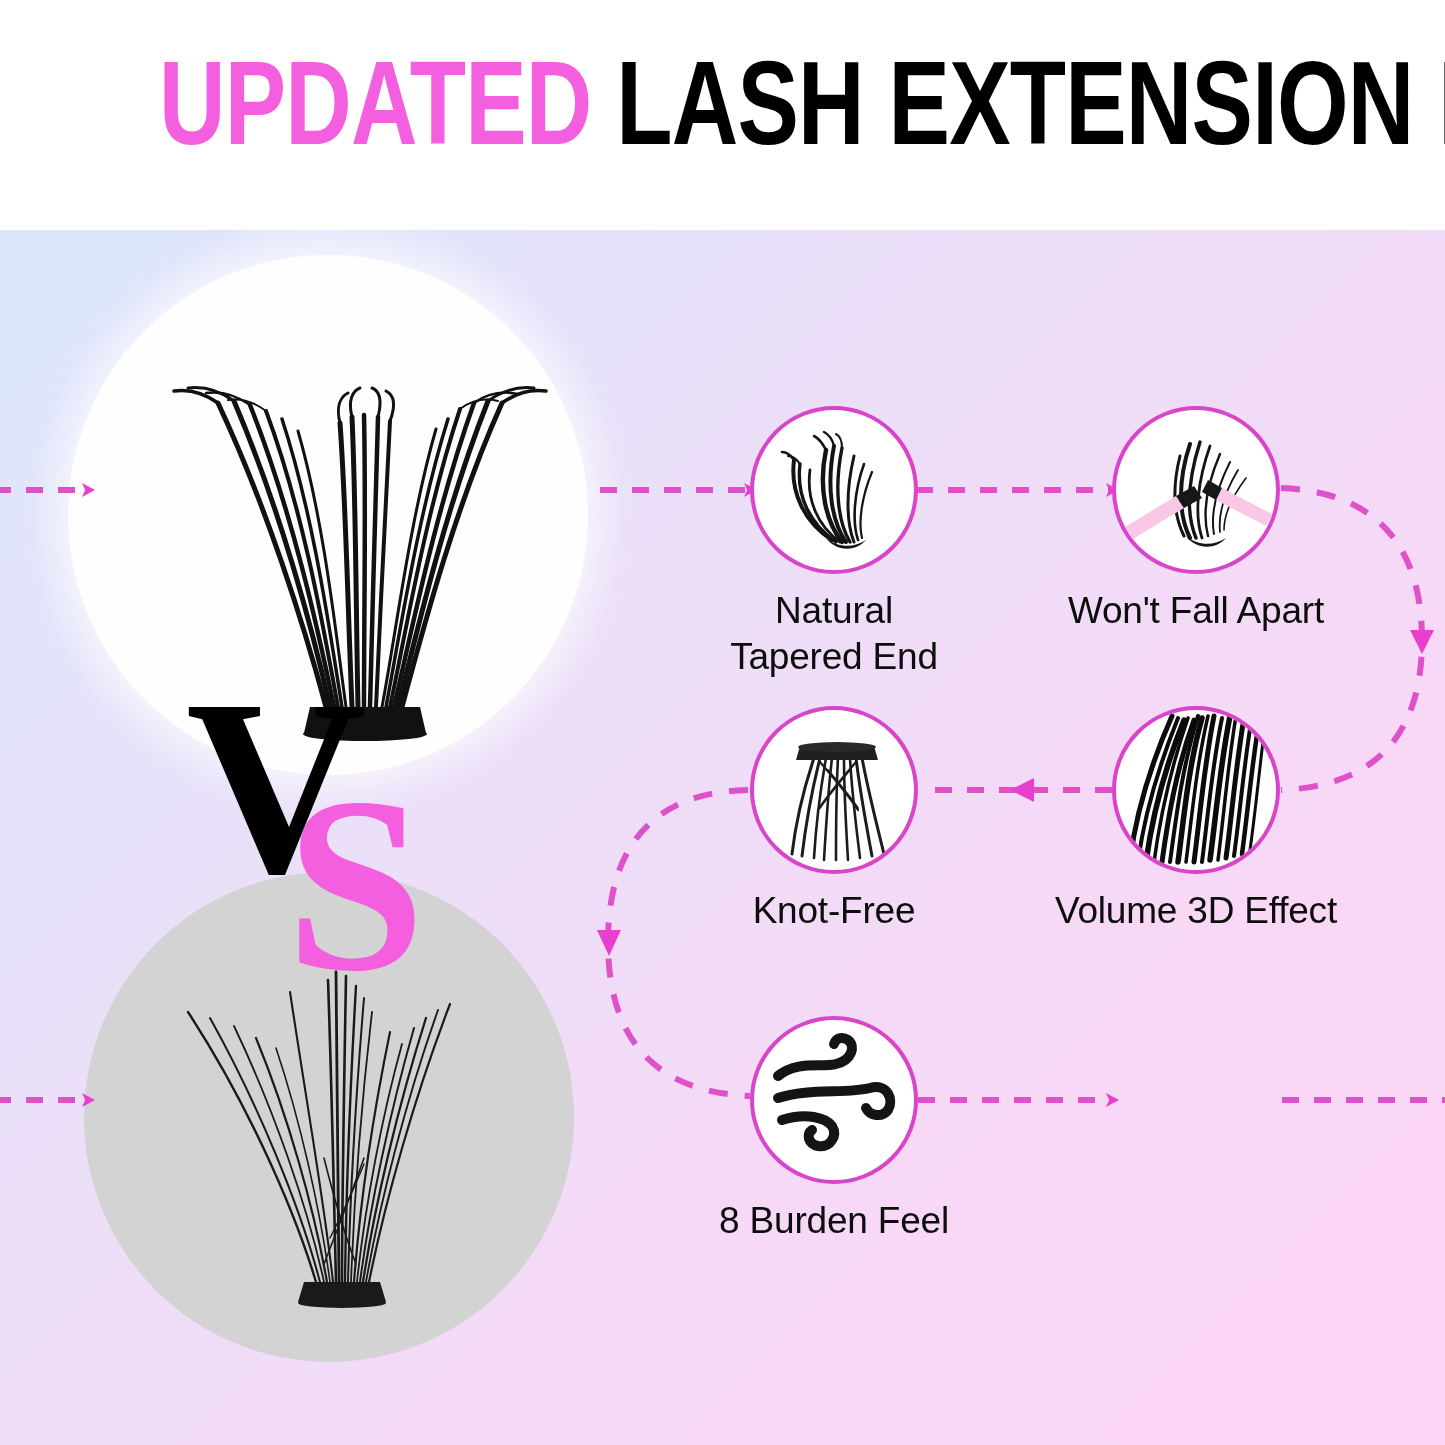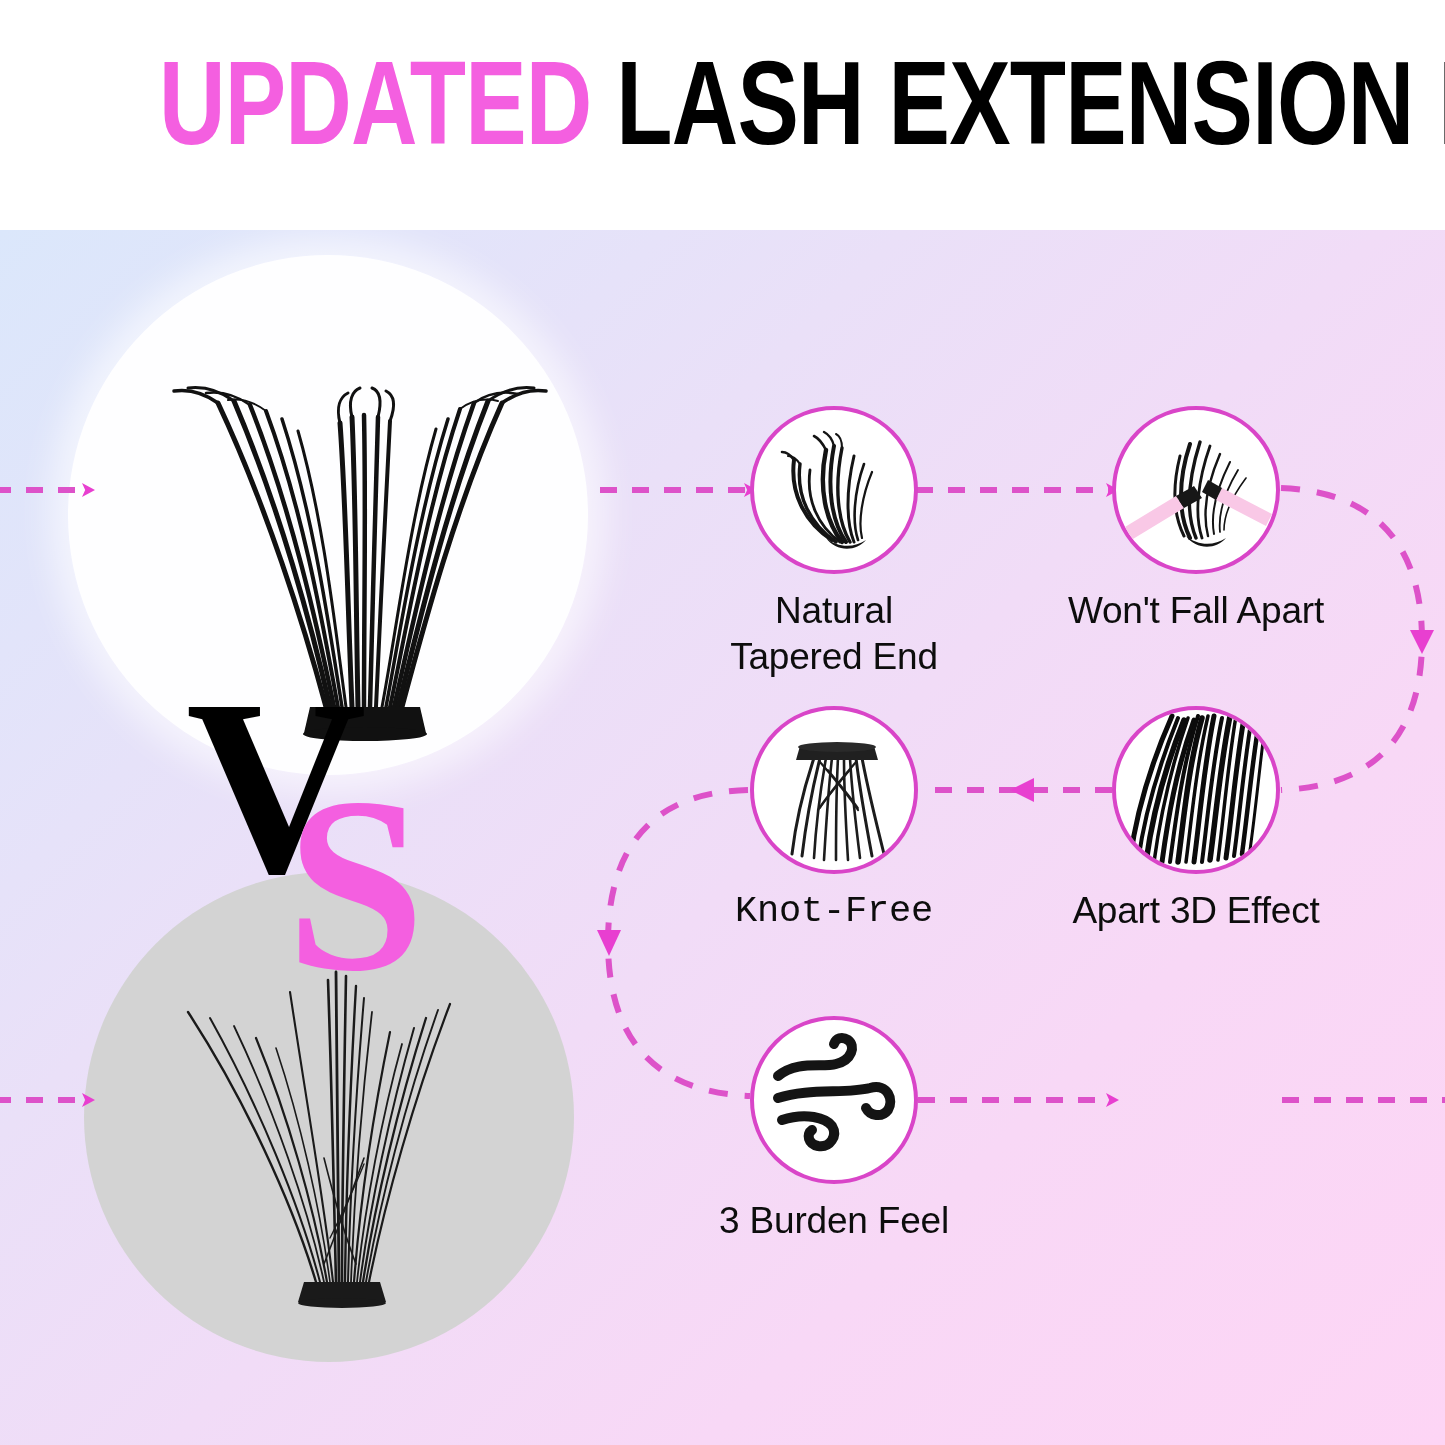--- a/index.html
+++ b/index.html
@@ -339,21 +339,21 @@
             <path d="M106,78 L92,70 L86,82 L100,90 Z" fill="#171717"></path>
           </g>
           <path d="M70,126 C82,136 98,136 110,128 C100,140 80,140 70,126 Z" fill="#141414"></path>
         </svg>
       </div>
       <div class="feature-label">
         <div>Won't Fall Apart</div>
       </div>
     </div>
 
-    <div class="feature" style="left:684px; top:476px;font-family:Liberation Mono, monospace;">
+    <div class="feature" style="left:684px; top:476px;">
       <div class="feature-circle">
         <svg class="feature-inner" viewBox="0 0 160 160">
           <g stroke="#1c1c1c" fill="none" stroke-linecap="round">
             <path d="M60,48 C50,78 42,110 38,144" stroke-width="3"></path>
             <path d="M66,48 C58,80 52,112 48,146" stroke-width="3"></path>
             <path d="M72,48 C66,82 62,114 60,148" stroke-width="2.6"></path>
             <path d="M78,48 C74,82 72,116 70,150" stroke-width="2.6"></path>
             <path d="M84,48 C82,84 82,116 82,150" stroke-width="2.6"></path>
             <path d="M90,48 C90,84 92,116 94,150" stroke-width="2.6"></path>
             <path d="M96,48 C98,84 102,116 106,148" stroke-width="2.6"></path>
@@ -392,34 +392,34 @@
             <path d="M94,150 C100,106 104,56 114,6" stroke-width="5.5"></path>
             <path d="M102,150 C108,104 112,54 120,6" stroke-width="3.5"></path>
             <path d="M110,148 C116,104 120,54 128,8" stroke-width="5"></path>
             <path d="M118,146 C124,102 128,54 136,6" stroke-width="4"></path>
             <path d="M126,144 C132,100 136,52 144,6" stroke-width="4.5"></path>
             <path d="M134,140 C140,98 144,52 150,8" stroke-width="3"></path>
           </g>
         </svg>
       </div>
       <div class="feature-label">
-        <div>Apart 3D Effect</div>
+        <div>Volume 3D Effect</div>
       </div>
     </div>
 
     <div class="feature" style="left:684px; top:786px;">
       <div class="feature-circle">
         <svg class="feature-inner" viewBox="0 0 160 160">
           <g stroke="#141414" fill="none" stroke-width="10" stroke-linecap="round" stroke-linejoin="round">
             <path d="M24,56 C44,40 68,48 82,44 C98,40 102,26 94,20 C88,16 82,18 80,24"></path>
             <path d="M24,78 C54,68 92,74 116,68 C134,63 140,80 134,90 C128,98 116,96 112,88"></path>
             <path d="M28,100 C52,92 72,98 78,106 C84,116 76,128 64,126 C54,124 52,114 58,110"></path>
           </g>
         </svg>
       </div>
       <div class="feature-label">
-        <div>3 Burden Feel</div>
+        <div>8 Burden Feel</div>
       </div>
     </div>
 
 
   </div>
 </div>
 
 </body></html>

